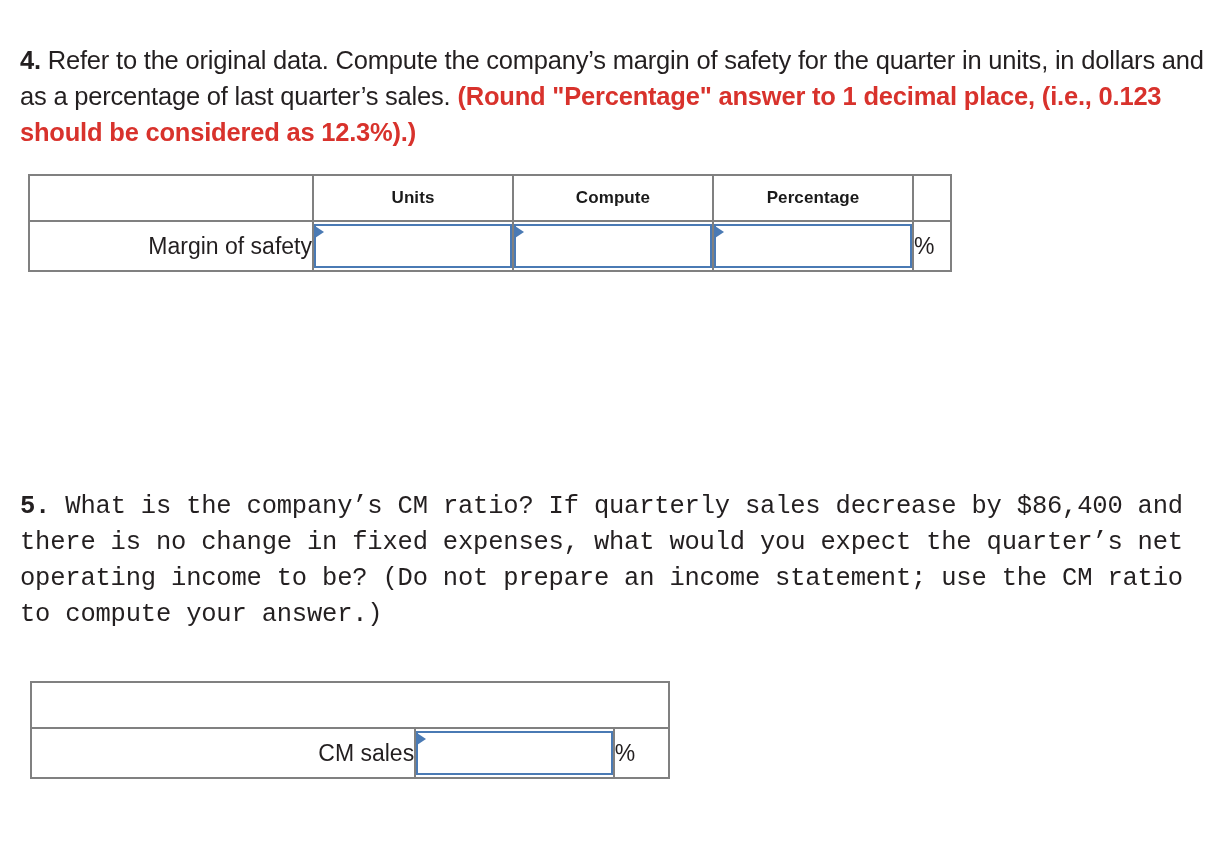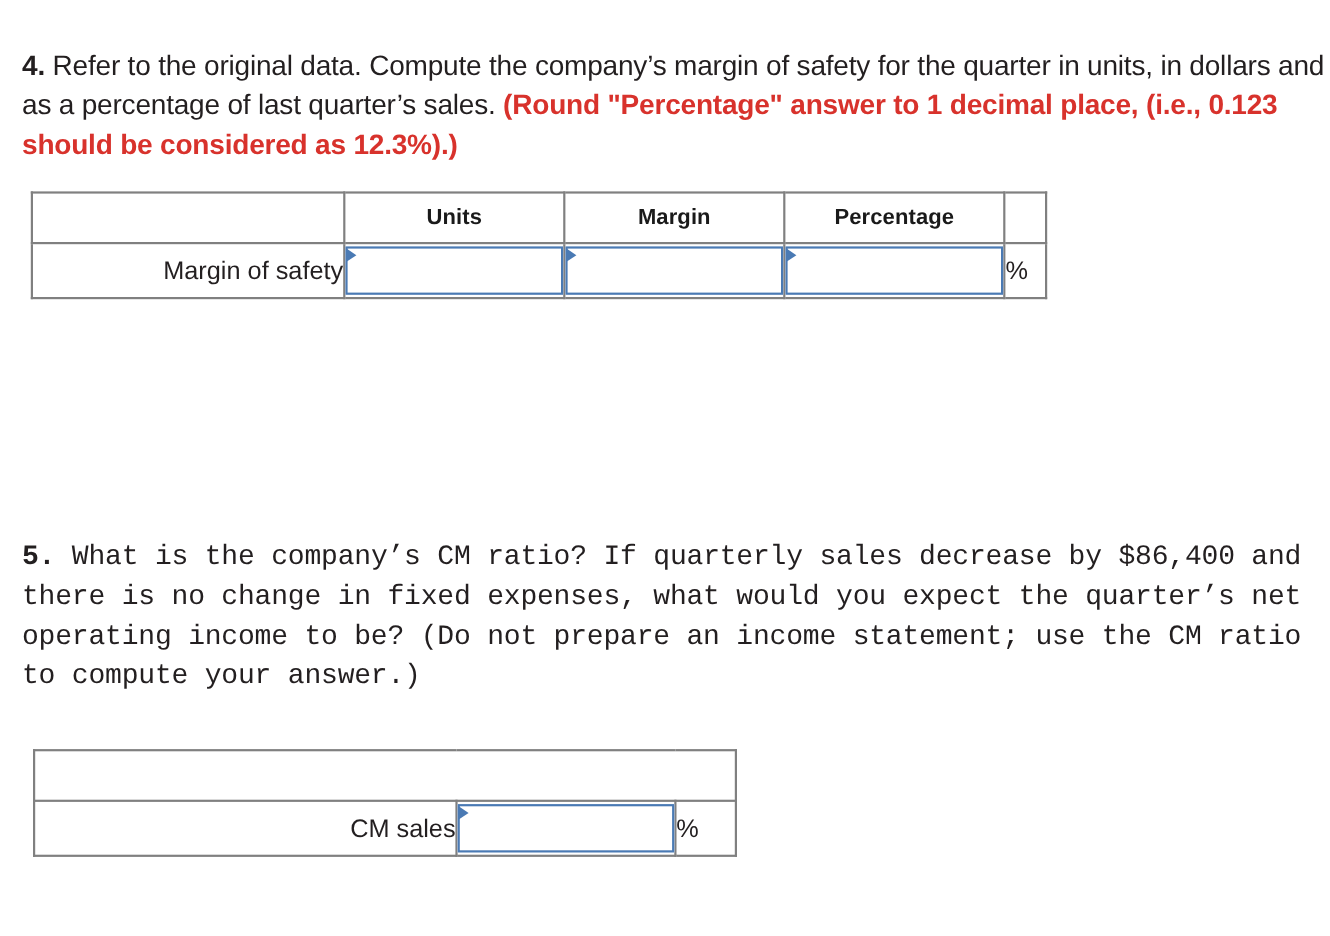--- a/index.html
+++ b/index.html
@@ -57,21 +57,21 @@
   .sheet td, .sheet th {
     border: 2px solid #808080;
     padding: 0;
     margin: 0;
     vertical-align: middle;
     background: #ffffff;
   }
   .hdr-cell {
     background: #81a9dd;
     height: 44px;
-    font-size: 20px;
+    font-size: 17px;
     font-weight: 700;
     text-align: center;
     color: #1a1a1a;
     letter-spacing: 0.1px;
   }
   .hdr-blank {
     background: #81a9dd;
   }
   .row-label {
     font-size: 23px;
@@ -163,21 +163,21 @@
       <col class="col-label">
       <col class="col-units">
       <col class="col-dollars">
       <col class="col-percentage">
       <col class="col-sym">
     </colgroup>
     <thead>
       <tr>
         <th class="hdr-cell hdr-blank"></th>
         <th class="hdr-cell">Units</th>
-        <th class="hdr-cell">Margin</th>
+        <th class="hdr-cell">Compute</th>
         <th class="hdr-cell">Percentage</th>
         <th class="hdr-cell hdr-blank"></th>
       </tr>
     </thead>
     <tbody>
       <tr>
         <td class="row-label">Margin of safety</td>
         <td class="input-cell">
           <span class="answer-wrap">
             <input class="answer-box" type="text" value="" style="">

